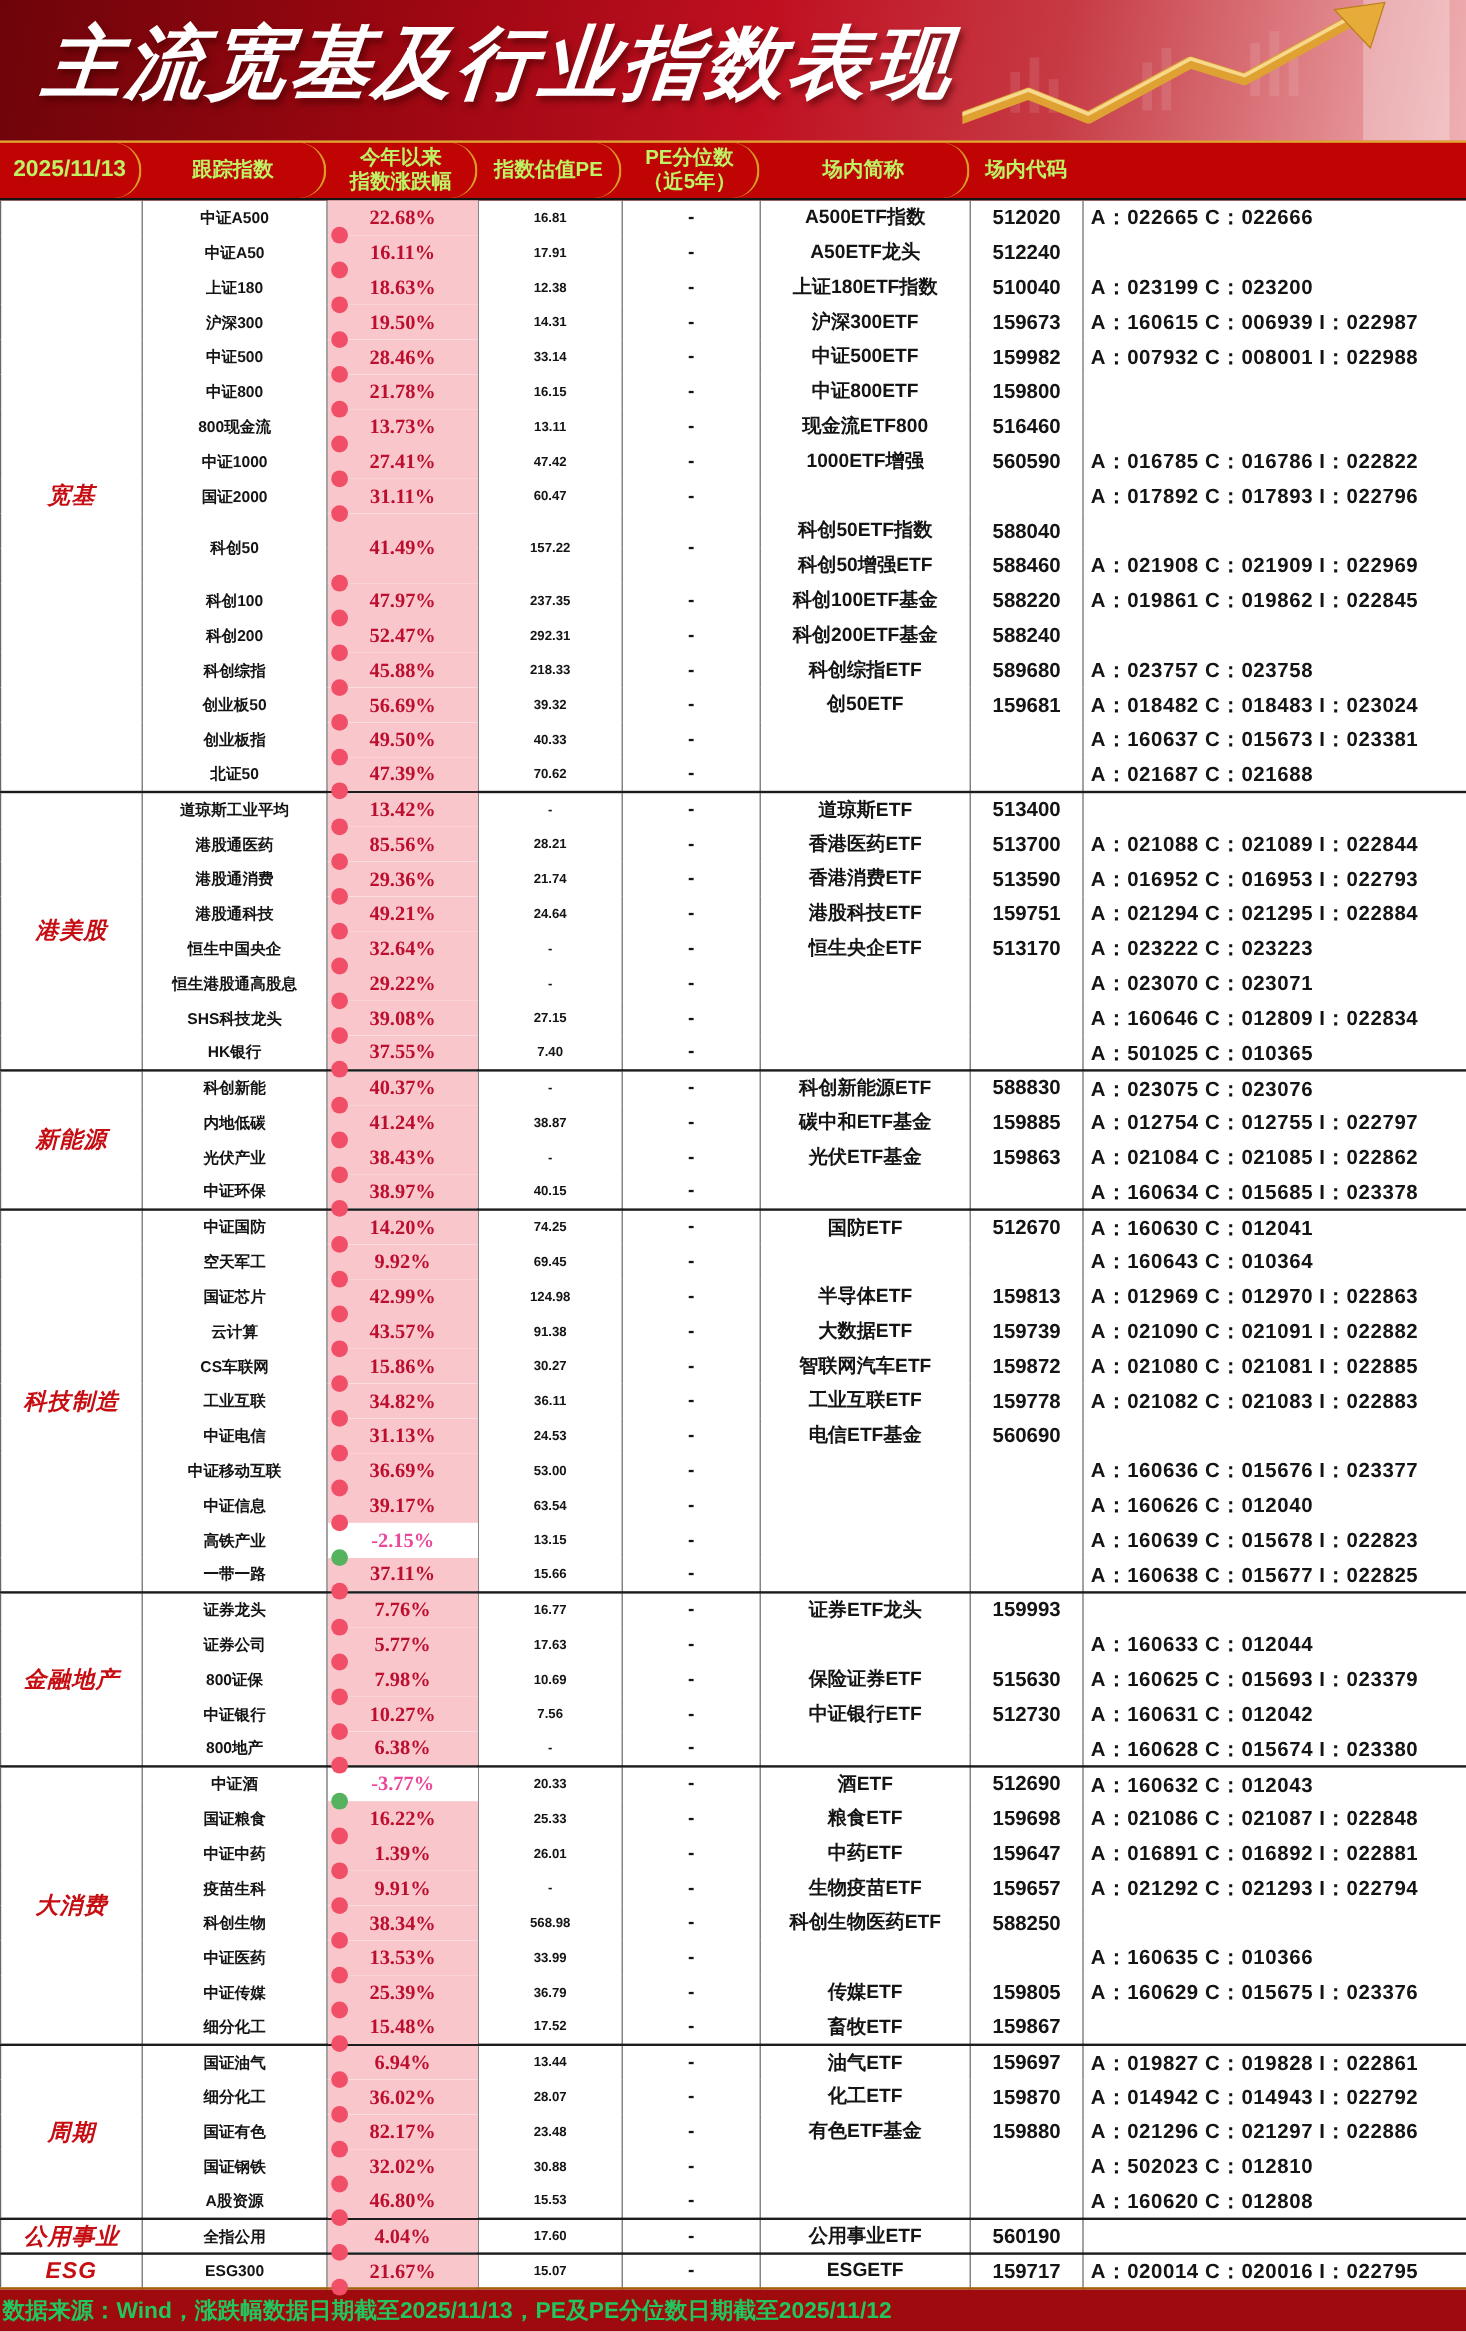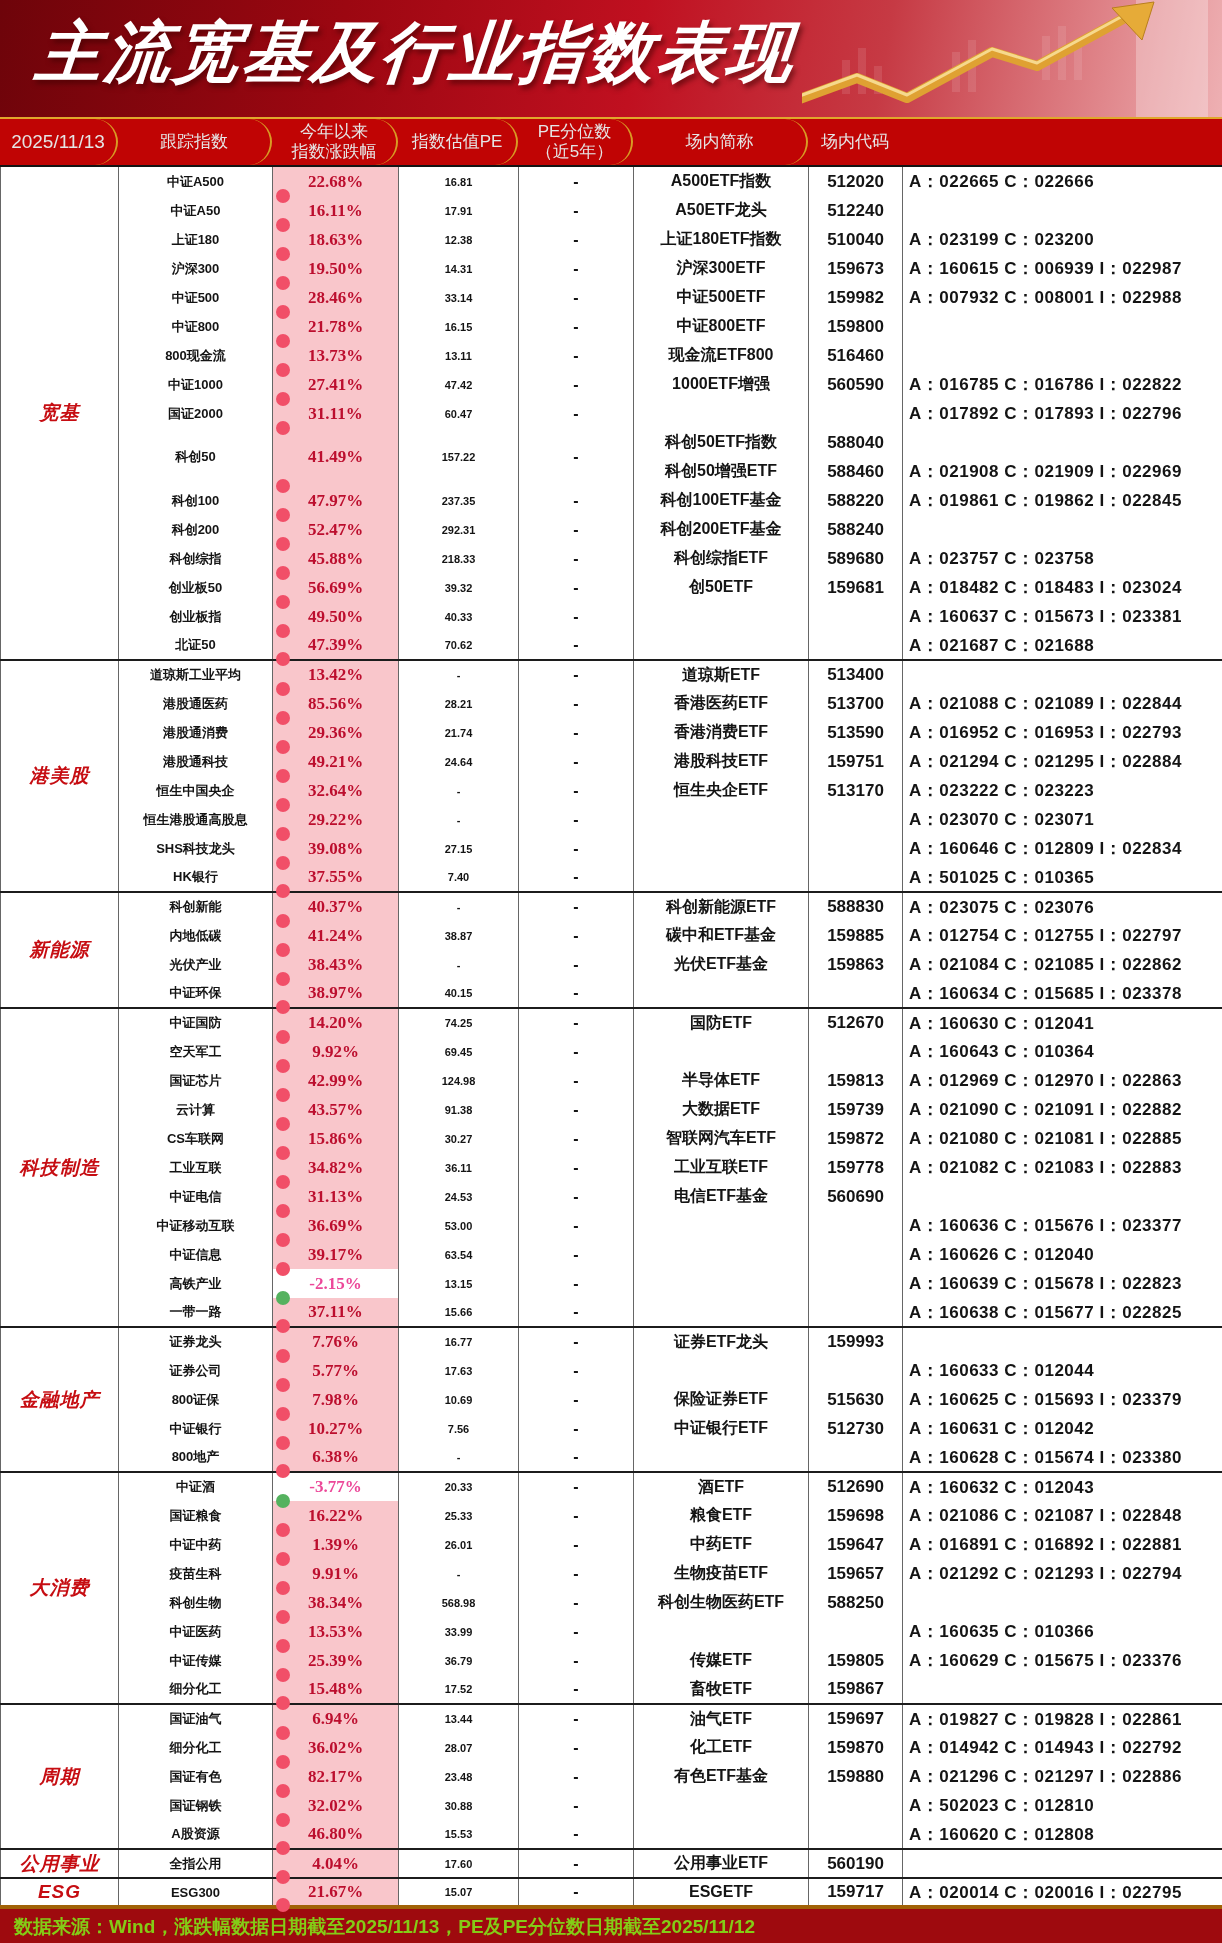--- a/index.html
+++ b/index.html
@@ -14,50 +14,50 @@
   .banner .title { position: absolute; left: 36px; top: 8px; z-index: 3;
     font-family: "DejaVu Serif", serif; font-style: italic; font-weight: bold;
     font-size: 66px; color: #ffffff; letter-spacing: 3px; transform: skewX(-5deg);
     text-shadow: 3px 4px 5px rgba(60,0,0,.55); white-space: nowrap; }
   .banner svg { position: absolute; right: 0; top: 0; z-index: 2; }
 
   
   .thead { display: grid; grid-template-columns: 118px 154px 126px 120px 115px 175px 94px 320px;
     height: 50px; background: #c00404; border-top: 2px solid #e0a72c; border-bottom: 2px solid #141414; }
   .thead .th { display: flex; flex-direction: column; justify-content: center; align-items: center;
-    color: #e5e5e5; font-weight: normal; font-size: 17px; line-height: 1.2; border-right: 2px solid #d89b24; border-radius: 23px; }
+    color: #bef264; font-weight: bold; font-size: 17px; line-height: 1.2; border-right: 2px solid #d89b24; border-radius: 23px; }
   .thead .th:last-child { border-right: none; }
   .thead .th.date { font-size: 19px; }
 
   
   table.idx { width: 1222px; border-collapse: collapse; table-layout: fixed;
     border-left: 1px solid #666; border-right: 1px solid #666; }
   tbody.section { border-top: 2px solid #1c1c1c; }
   tbody.section:first-of-type { border-top: none; }
-  tbody.section:last-of-type { border-bottom: 4px solid #a16207; }
+  tbody.section:last-of-type { border-bottom: 2px solid #a16207; }
   td { height: 29px; padding: 0; text-align: center; vertical-align: middle;
     font-weight: bold; color: #141414; font-size: 16px; border-left: 1px solid #666;
     overflow: visible; white-space: nowrap; }
   td.cat { border-left: none; color: #c60d12; font-size: 19px; letter-spacing: 1px; font-style: italic; }
   td.idx { font-size: 13px; }
   td.chg { position: relative; font-size: 17px; color: #bc0e2e; font-family: Liberation Serif, serif; }
   td.chg.pos { background: #f9c6cb; }
   td.chg.neg { background: #ffffff; color: #ec4899; }
   .dot { position: absolute; left: 3px; bottom: -7px; width: 14px; height: 14px;
     border-radius: 50%; background: #f14f68; z-index: 2; }
   td.chg.neg .dot { background: #55b25f; }
   td.pe { font-size: 11px; }
   td.pct5 { font-size: 16px; }
   td.abbr { font-size: 16px; }
   td.code { font-size: 17px; }
   td.otc { text-align: left; padding-left: 6px; font-size: 17px; letter-spacing: .5px; }
 
   
-  .footer { height: 36px; background: #9e0a0e; color: #84cc16; font-weight: bold;
-    font-size: 19px; display: flex; align-items: center; padding-left: 14px; }
+  .footer { height: 36px; background: #9e0a0e; color: #22c55e; font-weight: bold;
+    font-size: 19px; display: flex; align-items: center; padding-left: 2px; }
 </style>
 </head>
 <body>
 
 <div class="page">
 
   <div class="banner">
     <div class="light-strip"></div>
     <svg width="420" height="117" viewBox="0 0 420 117">
       <g opacity="0.10" fill="#ffffff">

